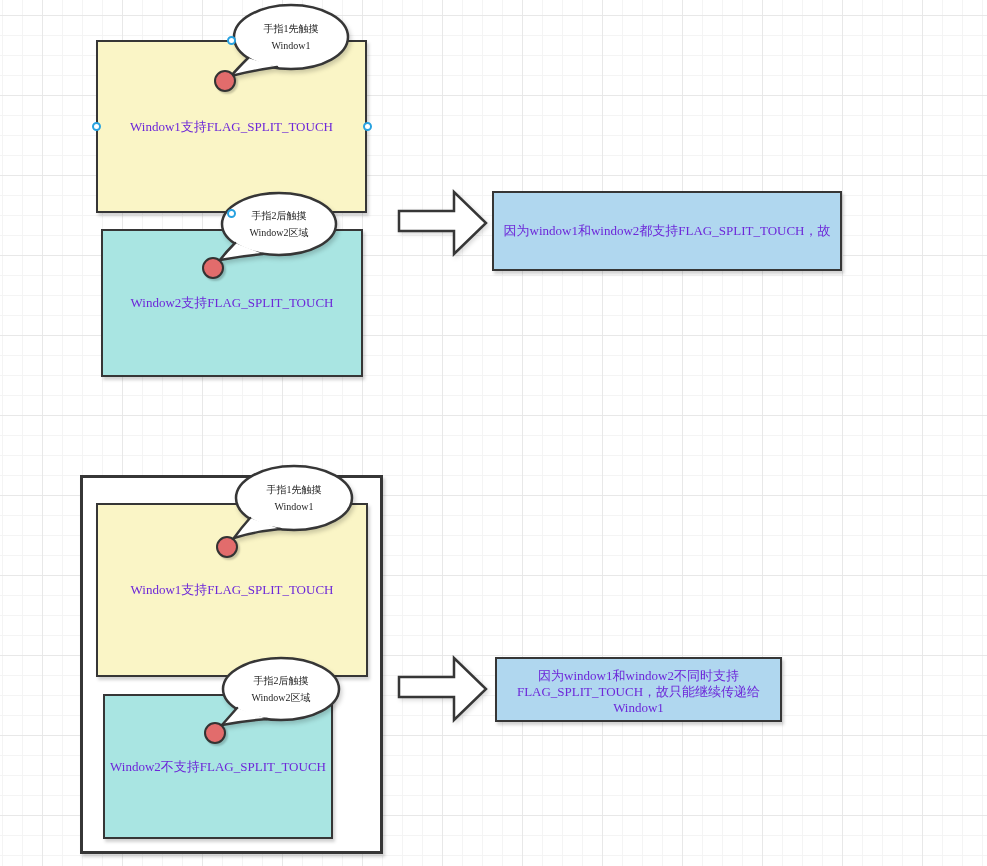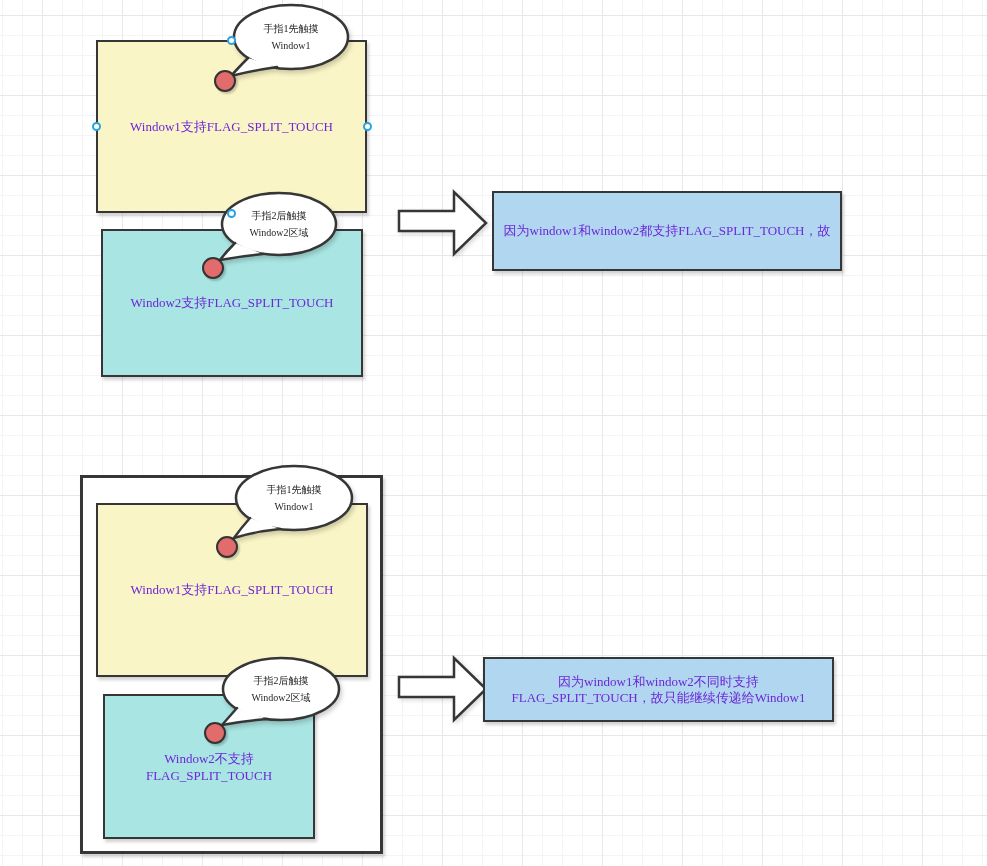--- a/index.html
+++ b/index.html
@@ -102,21 +102,21 @@
       <div>因为window1和window2都支持FLAG_SPLIT_TOUCH，故</div>
     </div>
   </div>
 
   <div class="shape container-frame" style="left:80px;top:475px;width:303px;height:379px;"></div>
 
   <div class="shape rect-yellow" style="left:96px;top:503px;width:272px;height:174px;">
     <span class="label">Window1支持FLAG_SPLIT_TOUCH</span>
   </div>
 
-  <div class="shape rect-cyan" style="left:103px;top:694px;width:212px;height:145px;">
+  <div class="shape rect-cyan" style="left:103px;top:694px;width:230px;height:145px;">
     <span class="label">Window2不支持FLAG_SPLIT_TOUCH</span>
   </div>
 
   <div class="callout" style="left:210px;top:465px;width:165px;height:100px;">
     <svg width="165" height="100" viewBox="0 0 165 100">
       <ellipse cx="84" cy="33" rx="58" ry="32" fill="#ffffff" stroke="#363636" stroke-width="2.5"></ellipse>
       <path d="M40,53 Q31,63 24,73 Q47,66 70,64 Z" fill="#ffffff" stroke="none"></path>
       <path d="M40,53 Q31,63 24,73" fill="none" stroke="#363636" stroke-width="2.5" stroke-linecap="round"></path>
       <path d="M24,73 Q47,66 70,64" fill="none" stroke="#363636" stroke-width="2.5" stroke-linecap="round"></path>
     </svg>
@@ -140,20 +140,20 @@
     </div>
   </div>
   <div class="touch-dot" style="left:204px;top:722px;"></div>
 
   <div class="arrow" style="left:396px;top:654px;">
     <svg width="95" height="72" viewBox="0 0 95 72">
       <path d="M3,23 L58,23 L58,4 L90,35 L58,66 L58,43 L3,43 Z" fill="#ffffff" stroke="#363636" stroke-width="2.5" stroke-linejoin="miter"></path>
     </svg>
   </div>
 
-  <div class="shape rect-result" style="left:483px;top:657px;width:351px;height:65px;">
+  <div class="shape rect-result" style="left:495px;top:657px;width:287px;height:65px;align-items:flex-end;">
     <div>
       <div>因为window1和window2不同时支持</div>
       <div>FLAG_SPLIT_TOUCH，故只能继续传递给Window1</div>
     </div>
   </div>
 
 </div>
 
 </body></html>

